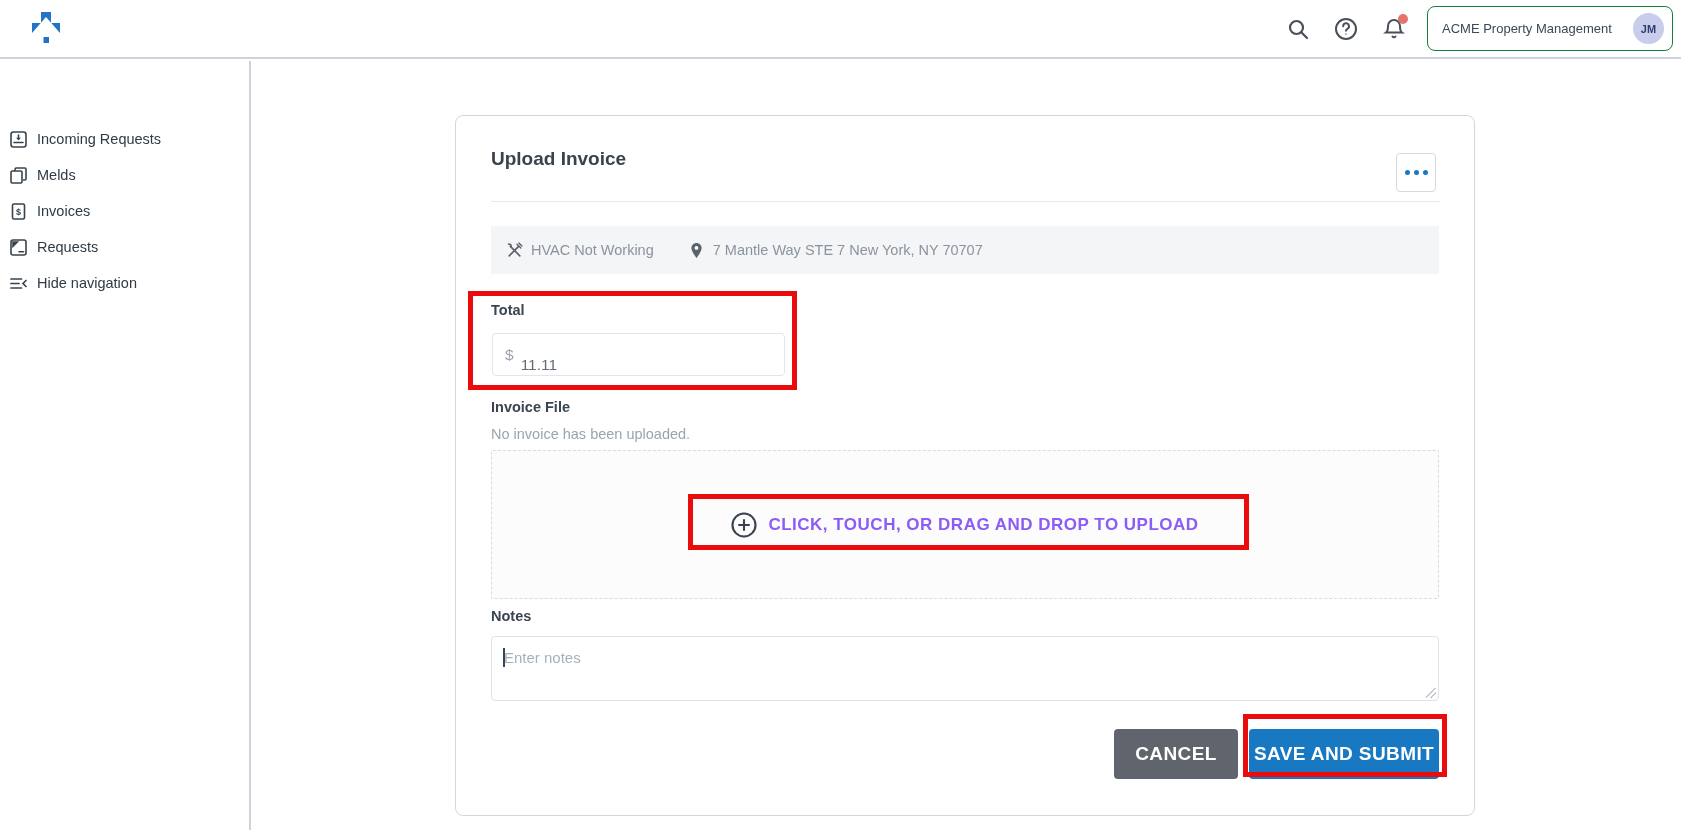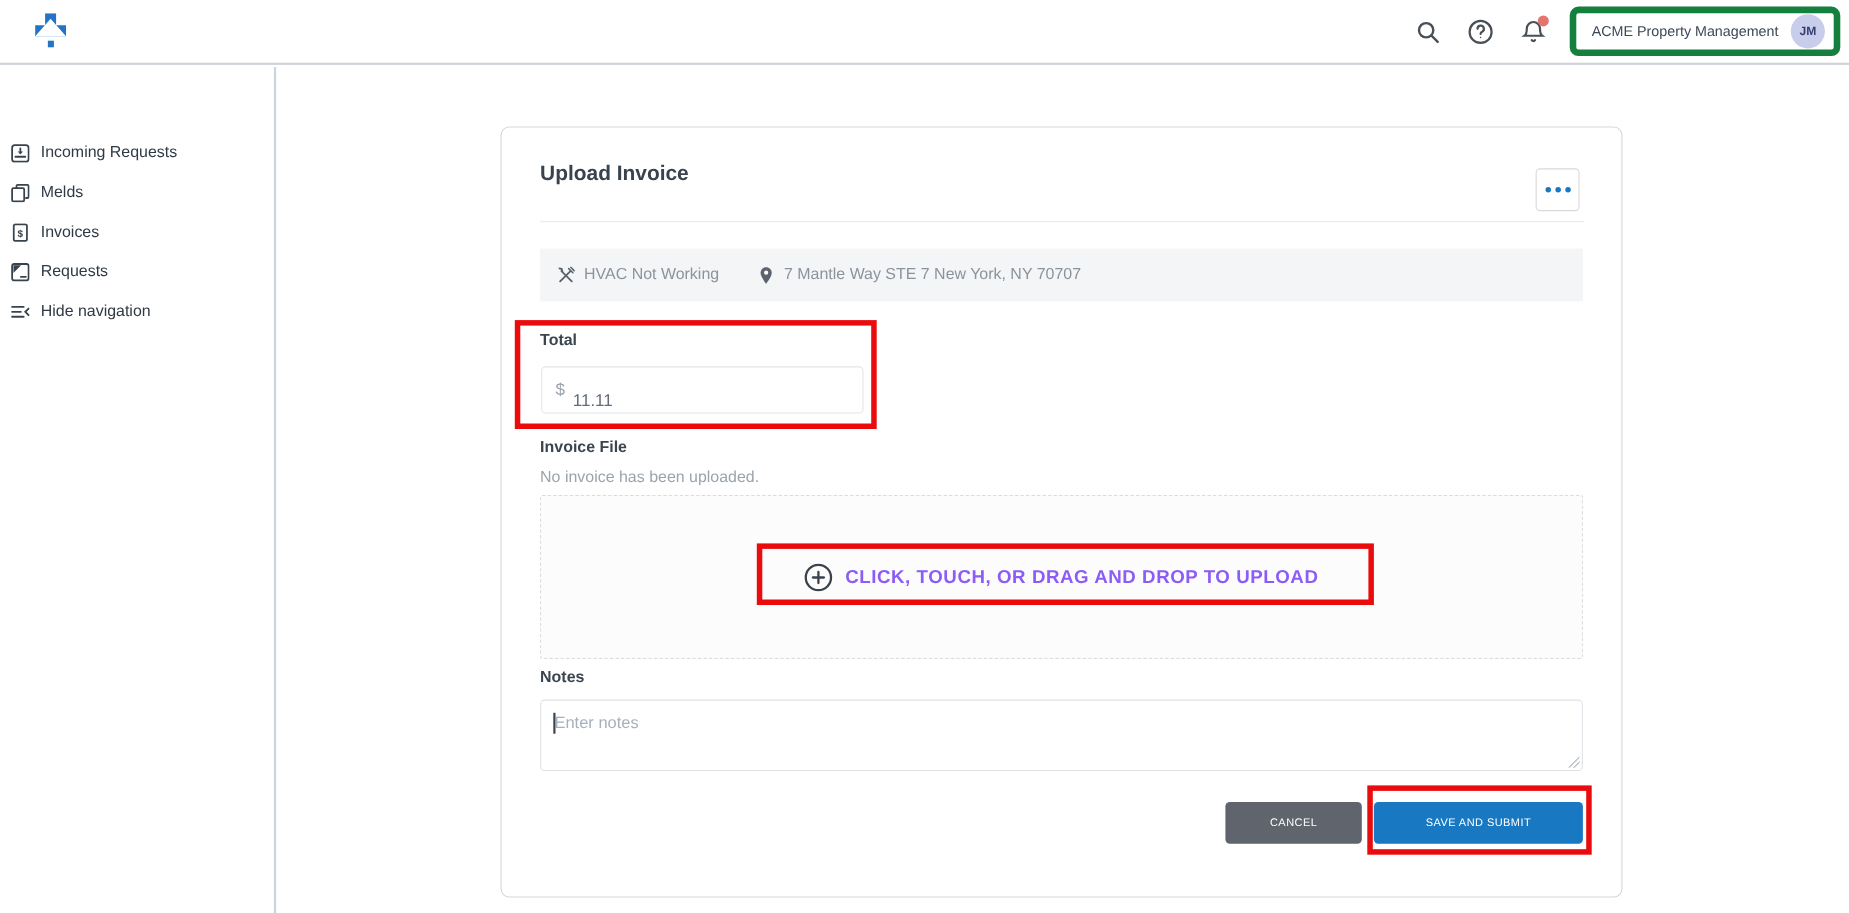--- a/index.html
+++ b/index.html
@@ -13,21 +13,21 @@
   .topbar {
     position:absolute; left:0; top:0; width:1681px; height:59px;
     background:#fff; border-bottom:2px solid #ccd3da;
   }
   .logo { position:absolute; left:31px; top:12px; width:30px; height:32px; }
   .topbar-icons { position:absolute; right:275px; top:0; height:57px; display:flex; align-items:center; gap:24px; }
   .tb-icon { width:24px; height:24px; position:relative; color:#474f58; cursor:pointer; }
   .bell-dot { position:absolute; right:-2px; top:-3px; width:10px; height:10px; border-radius:50%; background:#e5746f; }
   .account-chip {
     position:absolute; right:8px; top:6px; width:246px; height:45px;
-    border:6px solid #15803d; border-radius:8px; background:#fff;
+    border:1px solid #15803d; border-radius:8px; background:#fff;
     display:flex; align-items:center; padding:0 8px 0 14px; cursor:pointer;
   }
   .account-chip .name { flex:1; font-size:13px; color:#3b4856; }
   .avatar {
     width:31px; height:31px; border-radius:50%; background:#c7cdeb;
     display:flex; align-items:center; justify-content:center;
     font-size:11px; font-weight:bold; color:#333e70;
   }
   
   .sidebar {
@@ -96,22 +96,22 @@
   }
   .notes-area textarea::placeholder { color:#a7b1bb; }
   .caret { position:absolute; left:11px; top:11px; width:1.5px; height:19px; background:#3a4550; }
   .grip {
     position:absolute; right:2px; bottom:2px; width:10px; height:10px;
     background:
       linear-gradient(135deg, transparent 0 45%, #c2c8ce 45% 55%, transparent 55% 70%, #c2c8ce 70% 80%, transparent 80%);
   }
   .btn-row { position:absolute; right:35px; top:613px; display:flex; gap:11px; }
   .btn {
-    height:38px; border:none; border-radius:4px; color:#fff;
-    font-family:inherit; font-size:10px; font-weight:normal; letter-spacing:.4px;
+    height:50px; border:none; border-radius:4px; color:#fff;
+    font-family:inherit; font-size:19px; font-weight:bold; letter-spacing:.4px;
     display:flex; align-items:center; justify-content:center; cursor:pointer;
   }
   .btn-cancel { width:124px; background:#60656d; }
   .btn-draft  { width:149px; background:#1878c2; }
   .btn-submit { width:190px; background:#1878c2; }
   
   .annot { position:absolute; border:5px solid #ea0c0c; pointer-events:none; }
   .annot-total  { left:468px; top:291px; width:329px; height:99px; }
   .annot-upload { left:688px; top:494px; width:561px; height:56px; }
   .annot-submit { left:1243px; top:714px; width:204px; height:63px; }

